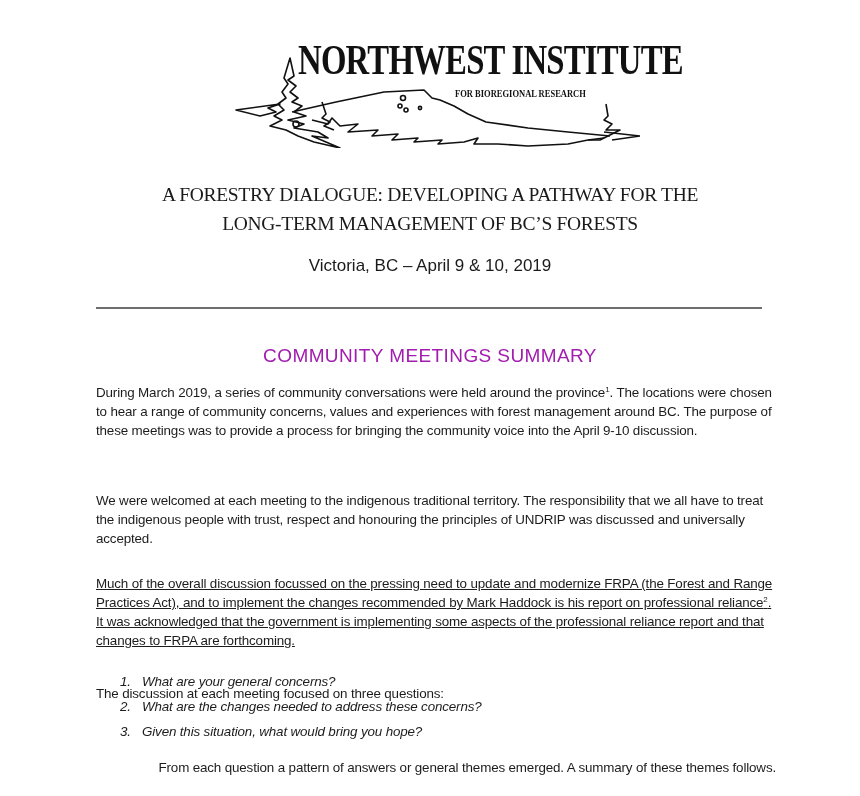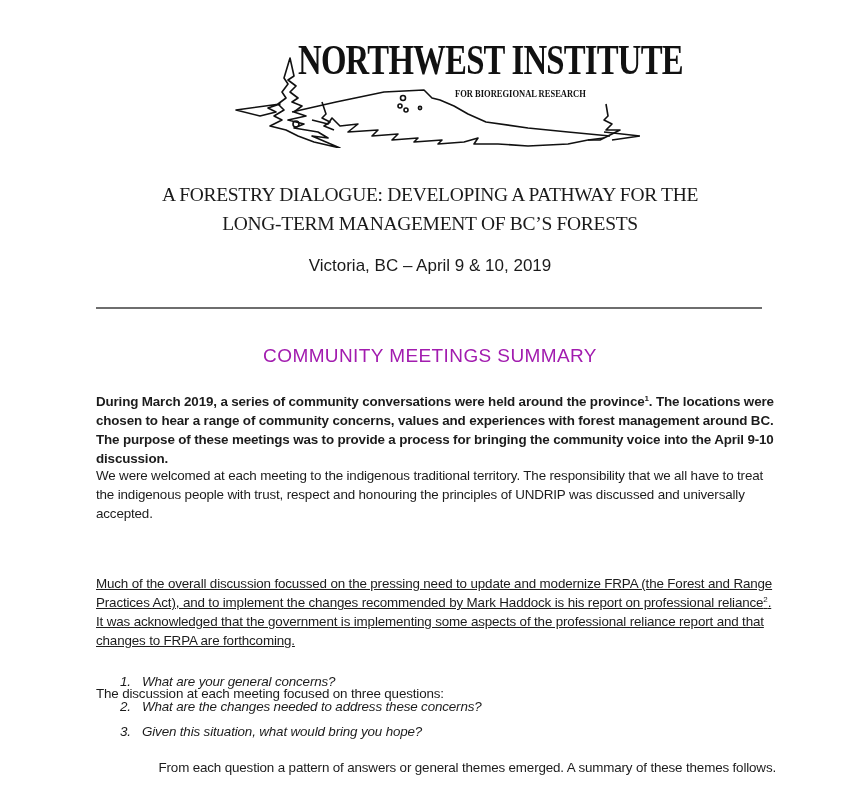--- a/index.html
+++ b/index.html
@@ -42,22 +42,22 @@
     .section-title {
       position: absolute; left: 0; width: 860px; top: 342px; text-align: center;
       font-size: 19px; line-height: 28px; letter-spacing: 0.4px; color: #a21caf;
     }
     .para {
       position: absolute; left: 96px; width: 680px;
       font-size: 13.4px; line-height: 19px; color: #1c1c1c;
       letter-spacing: -0.15px;
     }
     .para sup { font-size: 8px; line-height: 0; vertical-align: 5px; }
-    .p1 { top: 392px; font-weight: bold; }
-    .p2 { top: 466px; }
+    .p1 { top: 383px; }
+    .p2 { top: 491px; }
     .p3 { top: 574px; text-decoration: underline; }
     .p4 { top: 652px; margin-top: 32px; }
     .qlist { position: absolute; left: 120px; top: 672px; margin: 0; padding: 0; list-style: none; }
     .qlist li {
       position: relative; height: 25px; font-size: 13.4px; line-height: 19px;
       font-style: italic; color: #1c1c1c; letter-spacing: -0.15px;
     }
     .qlist .num { position: absolute; left: 0; width: 20px; }
     .qlist .q { position: absolute; left: 22px; white-space: nowrap; }
     .p5 { top: 758px; text-align: right; }

